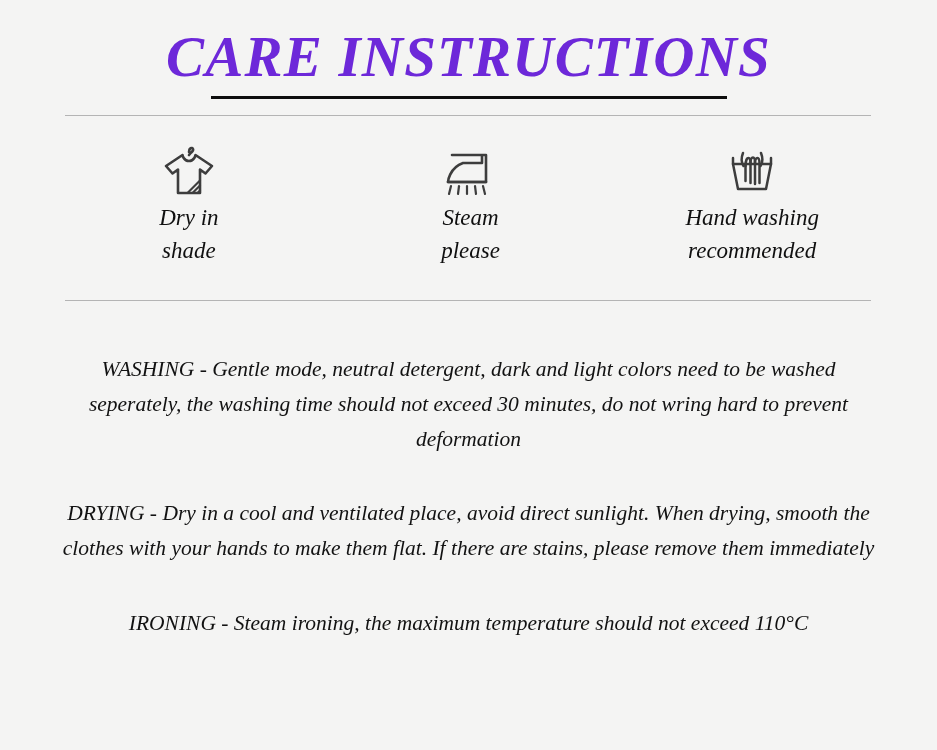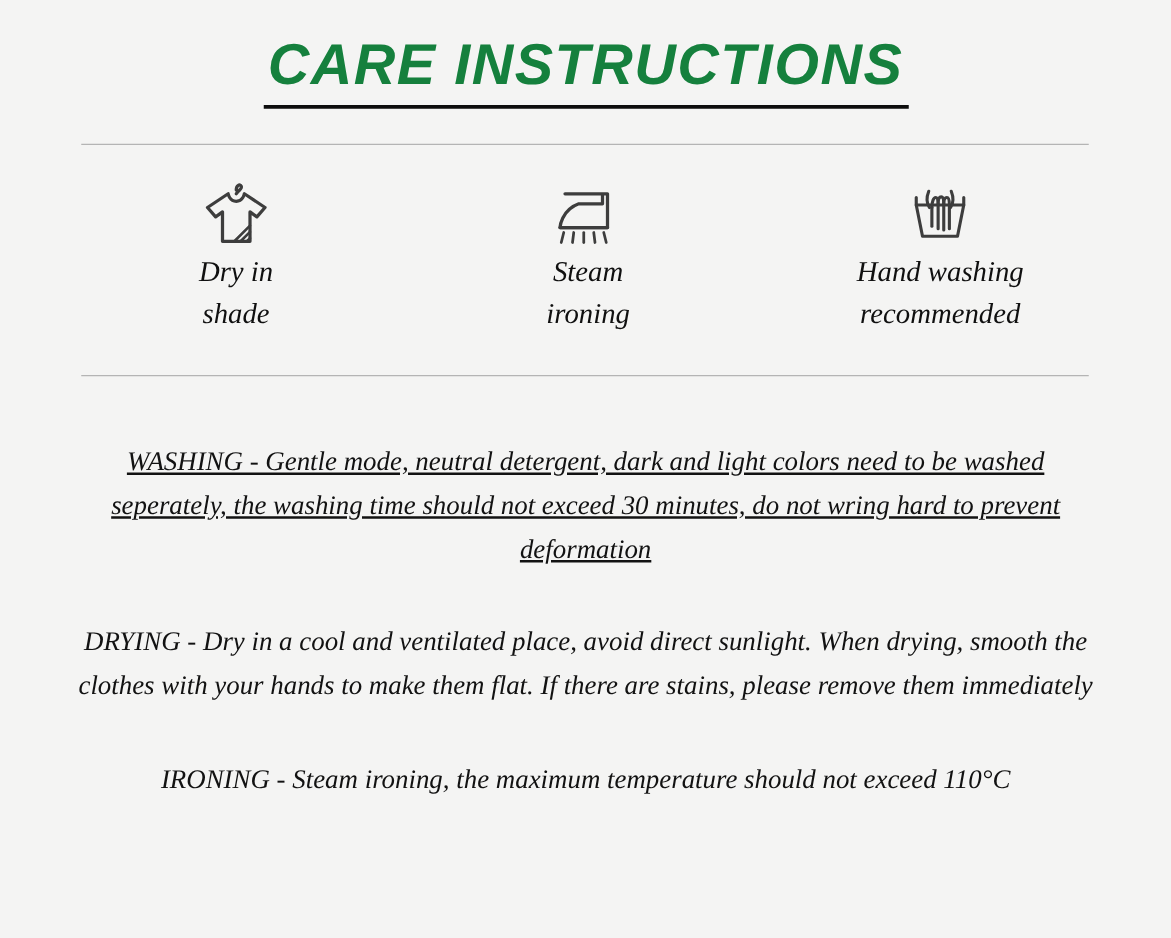--- a/index.html
+++ b/index.html
@@ -23,27 +23,27 @@
 
   
   .title-block {
     position: absolute;
     top: 26px;
     left: 0;
     width: 937px;
     text-align: center;
   }
   .title-text {
-    font-family: Liberation Sans, sans-serif;
+    font-family: Liberation Serif, serif;
     font-style: italic;
     font-weight: 700;
-    font-size: 46px;
+    font-size: 57px;
     letter-spacing: 1.2px;
     line-height: 1.1;
-    color: #15803d;
+    color: #6d28d9;
     display: inline-block;
   }
   .title-rule {
     width: 516px;
     height: 3px;
     background: #0d0d0d;
     margin: 7px auto 0 auto;
   }
 
   
@@ -106,21 +106,21 @@
   }
   .para {
     font-family: "Liberation Serif", "DejaVu Serif", serif;
     font-style: italic;
     font-size: 21.5px;
     line-height: 1.62;
     text-align: center;
     color: #121212;
     margin: 0 0 40px 0;
   }
-  .para.p-washing { padding: 0 16px; text-decoration: underline; }
+  .para.p-washing { padding: 0 16px; }
   .para.p-drying  { padding: 0 22px; }
   .para.p-ironing { margin-bottom: 0; padding: 0 6px; font-style: italic; }
 </style>
 </head>
 <body>
 
 <div class="page">
 
   <div class="title-block">
     <div class="title-text">CARE INSTRUCTIONS</div>
@@ -157,21 +157,21 @@
           <g stroke-width="2.2">
             <path d="M15 44 L13 52"></path>
             <path d="M23 44 L22 52"></path>
             <path d="M31 44 L31 52"></path>
             <path d="M39 44 L40 52"></path>
             <path d="M47 44 L49 52"></path>
           </g>
         </svg>
       </div>
       <div class="icon-label">Steam
-ironing</div>
+please</div>
     </div>
 
     <div class="icon-cell">
       <div class="icon-art">
         <svg width="62" height="58" viewBox="0 0 62 58" fill="none" stroke="#3d3d3d" stroke-width="2.5" stroke-linejoin="round" stroke-linecap="round">
           <path d="M12 16 L12 22 L17 47 L45 47 L50 22 L50 16"></path>
           <path d="M12 22 L50 22"></path>
           <path d="M22 11 C20 16, 20 20, 22.5 24"></path>
           <path d="M40 11 C42 16, 42 20, 39.5 24"></path>
           <path d="M24.5 24 C24.5 19, 26 16, 27.5 16 C29 16, 29.5 18.5, 29.5 22 L29.5 41"></path>

